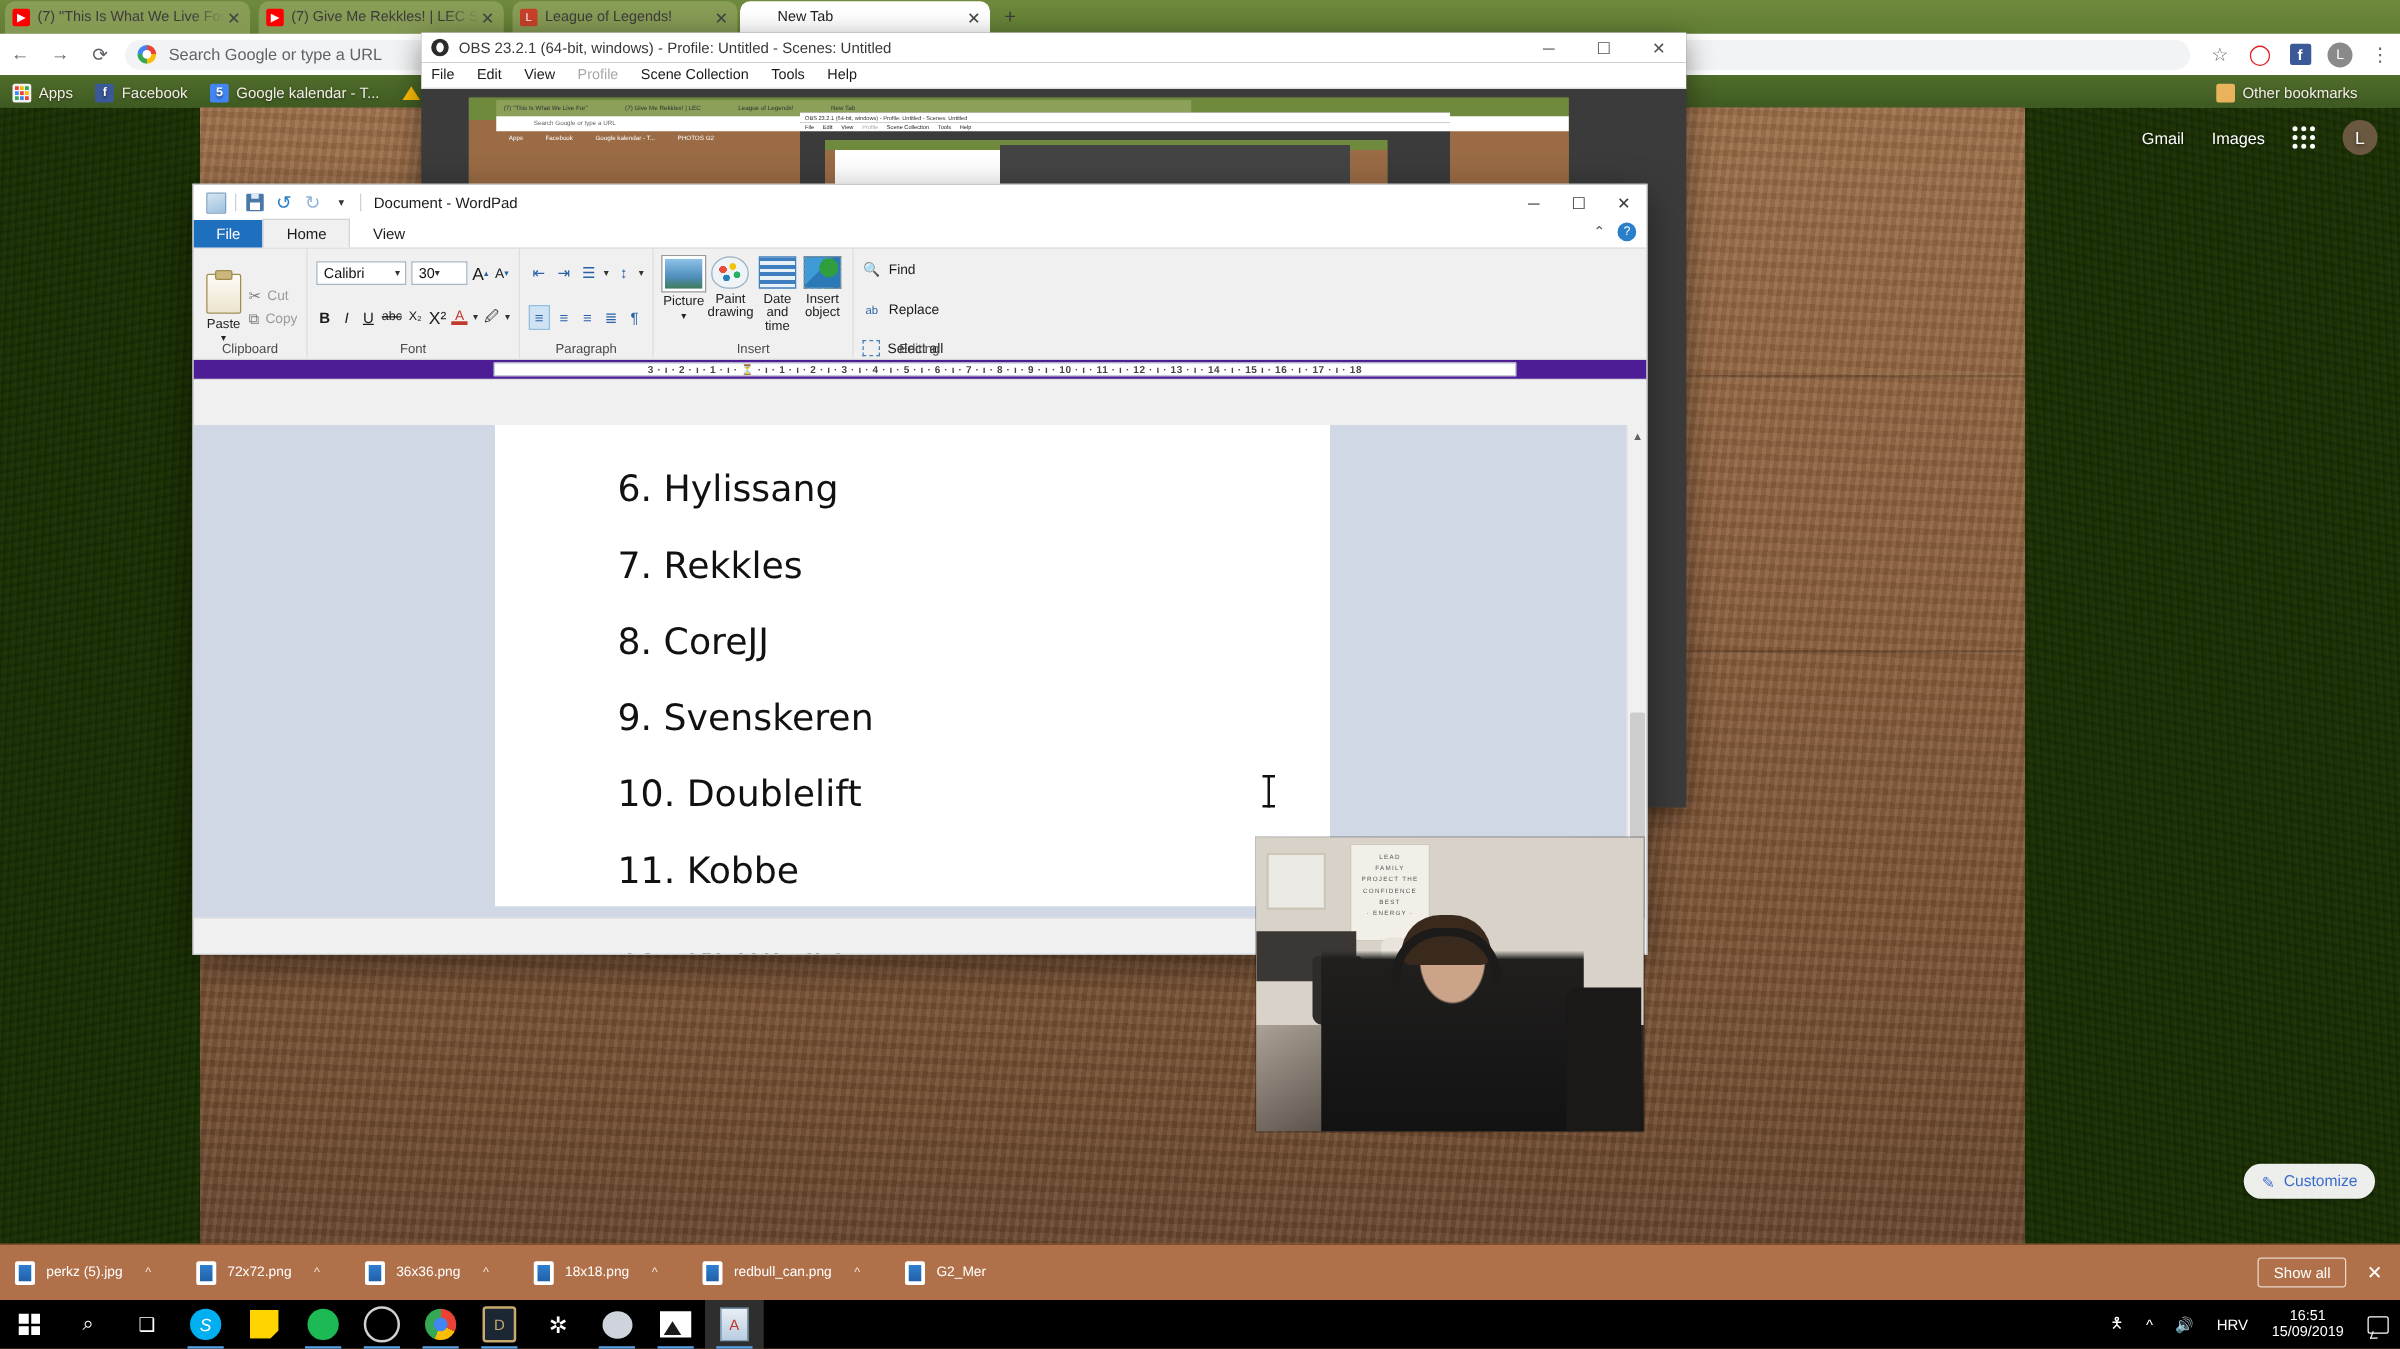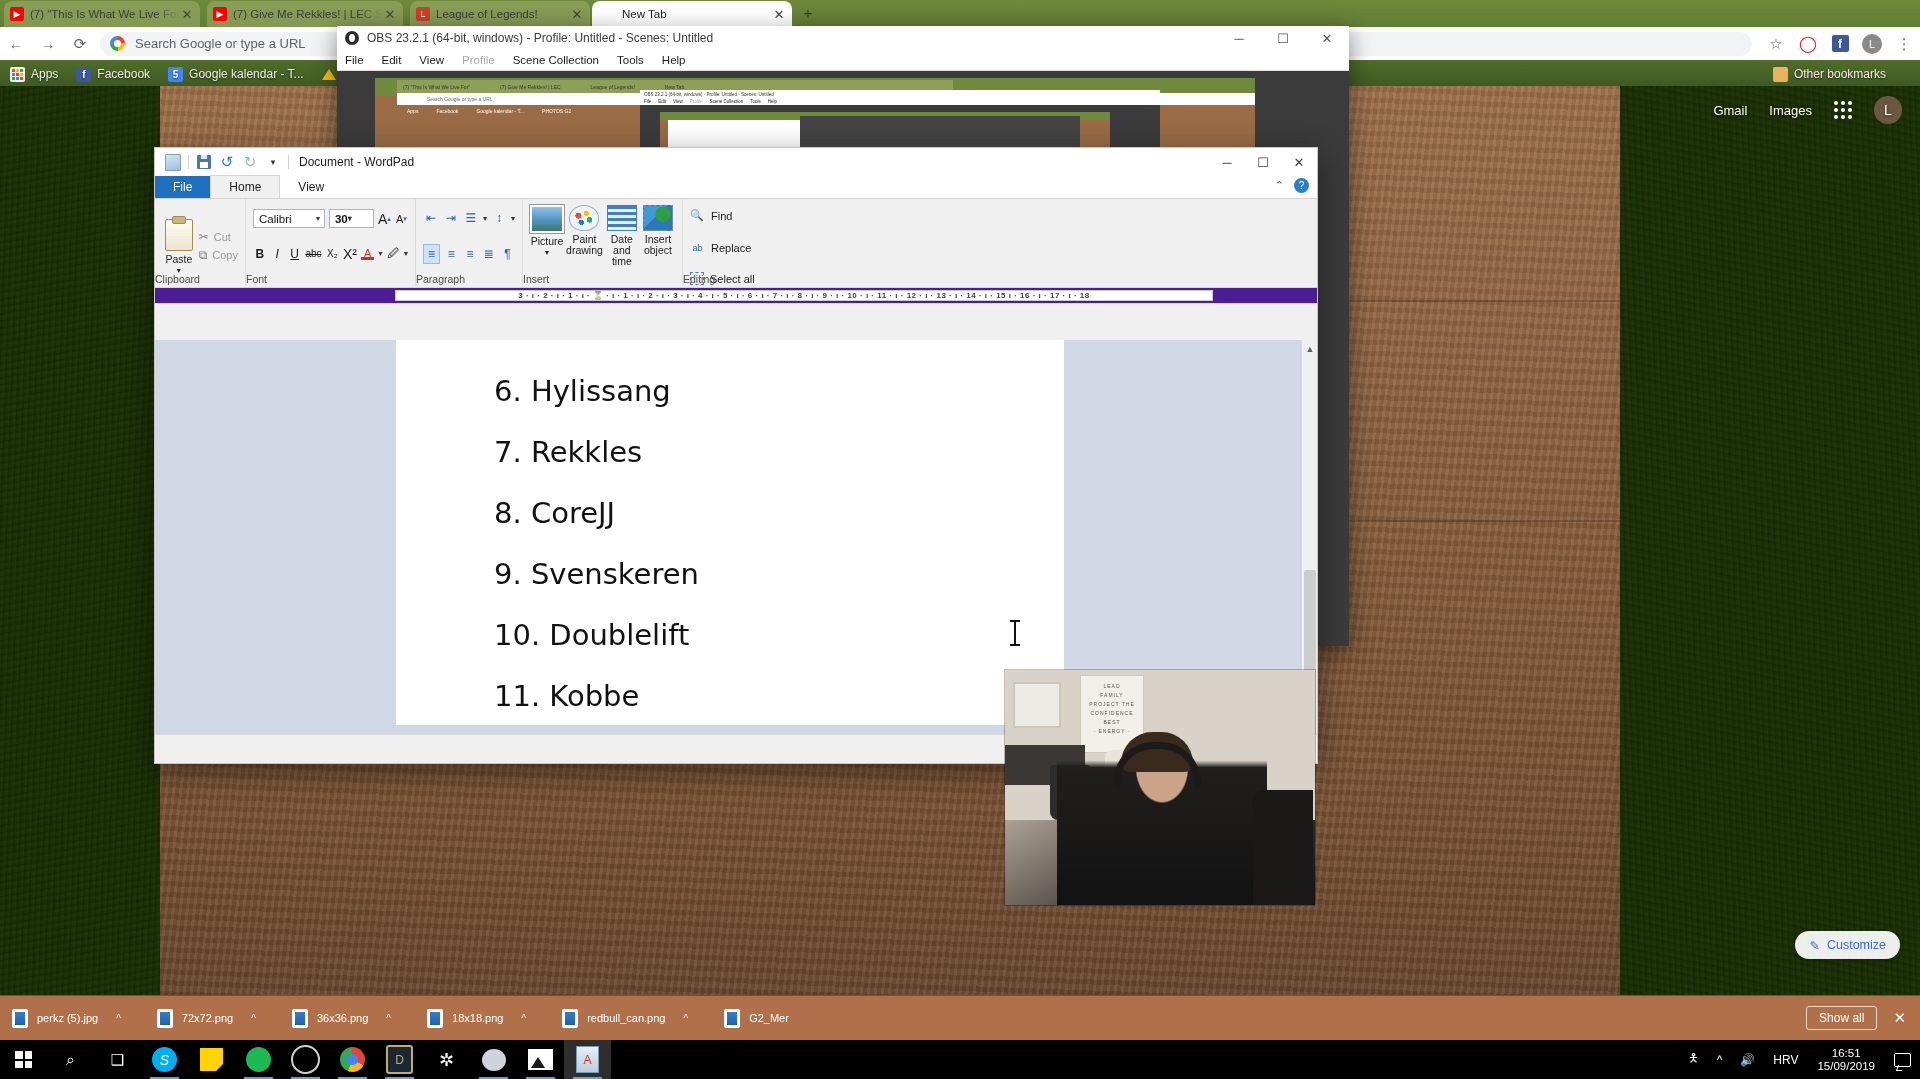--- a/index.html
+++ b/index.html
@@ -120,37 +120,37 @@
   .wp-tab.file{background:#1e6fbd;color:#fff;}
   .wp-tab.sel{background:#f0f0f0;border:1px solid #d4d4d4;border-bottom:none;}
   .wp-help{position:absolute;right:8px;top:2px;display:flex;gap:10px;align-items:center;}
   .helpc{width:15px;height:15px;border-radius:50%;background:#2a7fc9;color:#fff;
     font-size:10px;display:flex;align-items:center;justify-content:center;}
   .wp-ribbon{height:88px;background:#f0f0f0;display:flex;position:relative;
     border-bottom:1px solid #d6d6d6;}
   .rgroup{position:relative;height:88px;padding:4px 7px 0 7px;box-sizing:border-box;
     display:flex;flex-direction:column;gap:11px;}
   .rgroup + .rgroup{border-left:1px solid #dedede;}
-  .glabel{position:absolute;bottom:2px;left:0;right:0;
+  .glabel{position:absolute;bottom:2px;left:0;right:0;text-align:center;
     font-size:10.5px;color:#4a4a4a;}
   .bigbtn{display:flex;flex-direction:column;align-items:center;width:46px;
     font-size:10.5px;color:#222;line-height:11px;text-align:center;}
   .bigbtn .gi{margin-bottom:3px;}
   .clipimg{width:26px;height:30px;background:linear-gradient(180deg,#fdfbf5,#ece4cf);
     border:1.5px solid #a08a4e;border-radius:2px;position:relative;}
   .clipimg:before{content:"";position:absolute;left:6px;top:-4px;width:12px;height:6px;
     background:#cbb77e;border:1px solid #a08a4e;border-radius:2px;}
   .smallrow{display:flex;align-items:center;gap:5px;font-size:11px;color:#9a9a9a;margin-bottom:4px;}
   .scissors{font-size:12px;color:#7f7f7f;}
   .fontname{width:90px;height:19px;background:#fff;border:1px solid #a5b6c6;
     display:flex;align-items:center;padding-left:5px;font-size:11.5px;color:#111;
     box-sizing:border-box;justify-content:space-between;padding-right:4px;}
   .fontsize{width:46px;height:19px;background:#fff;border:1px solid #a5b6c6;
     display:flex;align-items:center;padding-left:5px;font-size:11.5px;color:#111;
-    box-sizing:border-box;justify-content:space-between;padding-right:21px;font-weight:bold;}
+    box-sizing:border-box;justify-content:space-between;padding-right:21px;}
   .caret{font-size:8px;color:#333;}
   .frow{display:flex;align-items:center;gap:4px;margin-bottom:6px;}
   .fb{width:17px;height:17px;display:flex;align-items:center;justify-content:center;
     font-size:12px;color:#1b1b1b;}
   .sw{width:13px;height:3px;margin-top:-2px;}
   .pgbtn{width:19px;height:18px;display:flex;align-items:center;justify-content:center;font-size:12px;color:#2a62a8;}
   .edititem{display:flex;align-items:center;gap:6px;font-size:11px;color:#1b1b1b;margin-bottom:6px;}
   .eicn{width:15px;height:15px;display:flex;align-items:center;justify-content:center;font-size:11px;}
   .wp-ruler{height:15px;background:#4c1d95;position:relative;border-bottom:1px solid #dcdcdc;font-weight:bold;}
   .rulerbar{position:absolute;left:240px;right:104px;top:2px;height:11px;background:#fff;

